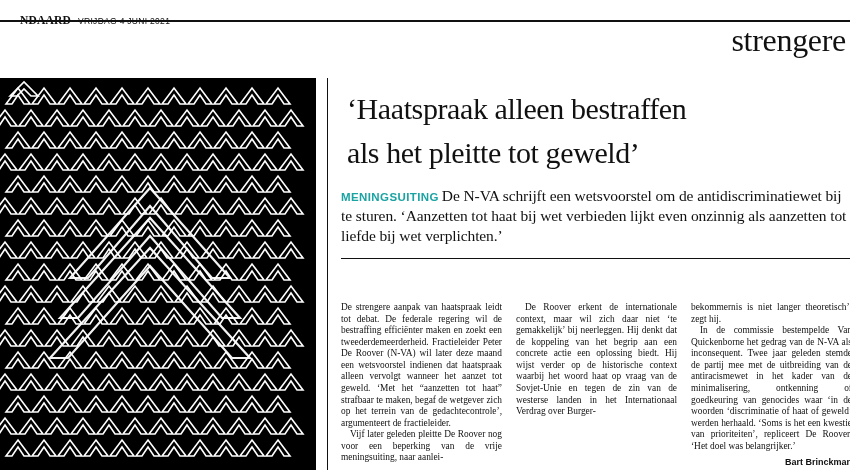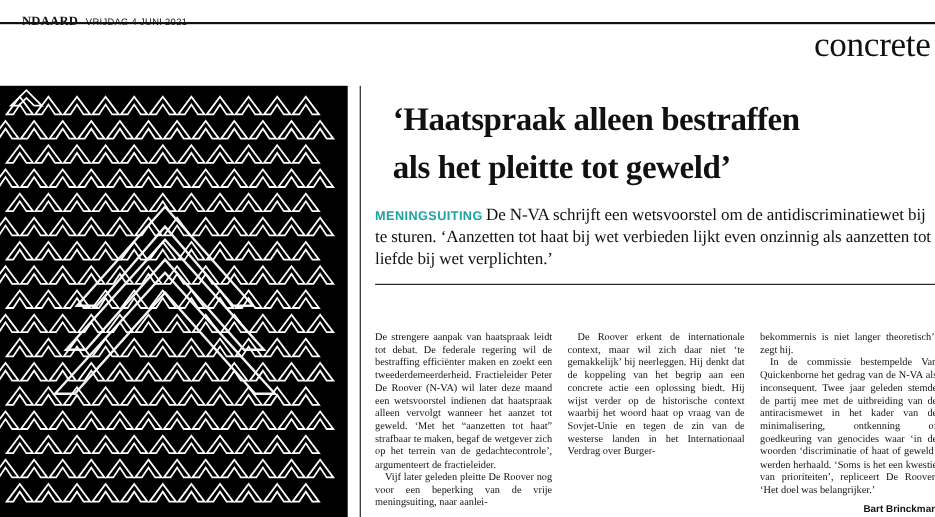--- a/index.html
+++ b/index.html
@@ -100,25 +100,25 @@
   .article {
     position: absolute;
     left: 341px;
     top: 82px;
     width: 509px;
     height: 388px;
     overflow: hidden;
   }
   .headline {
     font-family: "Liberation Serif", serif;
-    font-weight: bold;
+    font-weight: normal;
     font-size: 30px;
     line-height: 1.13;
     letter-spacing: -0.4px;
-    margin: 10px 0 0 16px;
+    margin: 10px 0 0 6px;
     white-space: nowrap;
   }
   .standfirst {
     margin-top: 16px;
     font-family: "Liberation Serif", serif;
     font-size: 15.5px;
     line-height: 1.30;
     letter-spacing: -0.1px;
   }
   .kicker {
@@ -181,21 +181,21 @@
 
 <div class="masthead">
   <div class="masthead-left">
     <span class="paper-name">NDAARD</span>
     <span class="paper-date">VRIJDAG 4 JUNI 2021</span>
   </div>
   <span class="page-number">1</span>
 </div>
 <div class="rule-top"></div>
 
-<div class="section-title">concrete</div>
+<div class="section-title">strengere</div>
 
 <div class="art">
   <svg width="316" height="392" viewBox="0 0 316 392" xmlns="http://www.w3.org/2000/svg">
     <rect x="0" y="0" width="316" height="392" fill="#000000"></rect>
     <g stroke="#ffffff" stroke-width="1.6" fill="none" stroke-linejoin="miter">
 
       <g id="lattice">
 
         <g transform="translate(0,0)">
           <path d="M10 18 l14 -14 l14 14 l-7 0 l-7 -7 l-7 7 z"></path>

